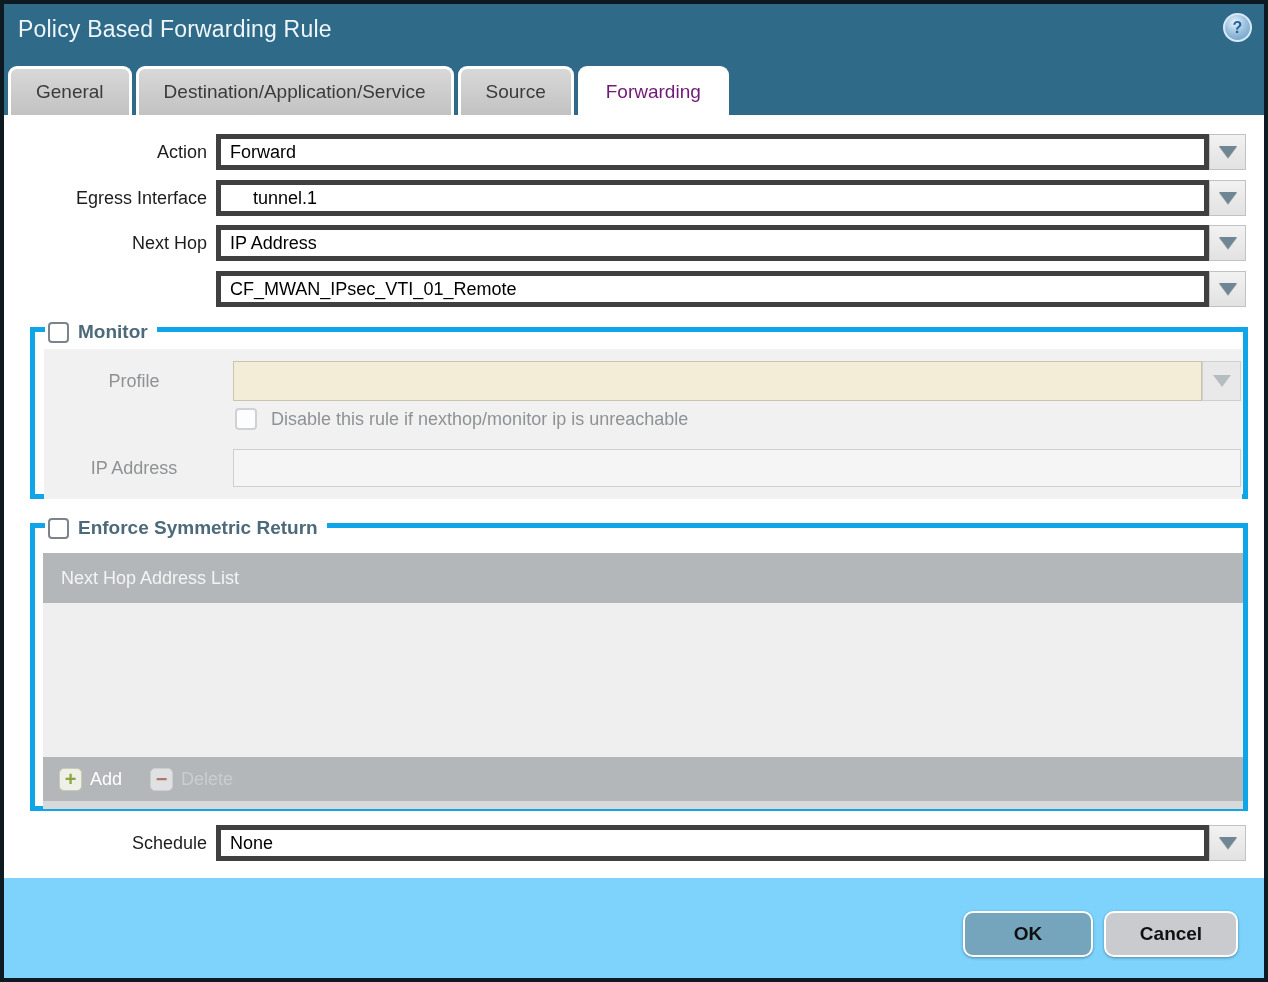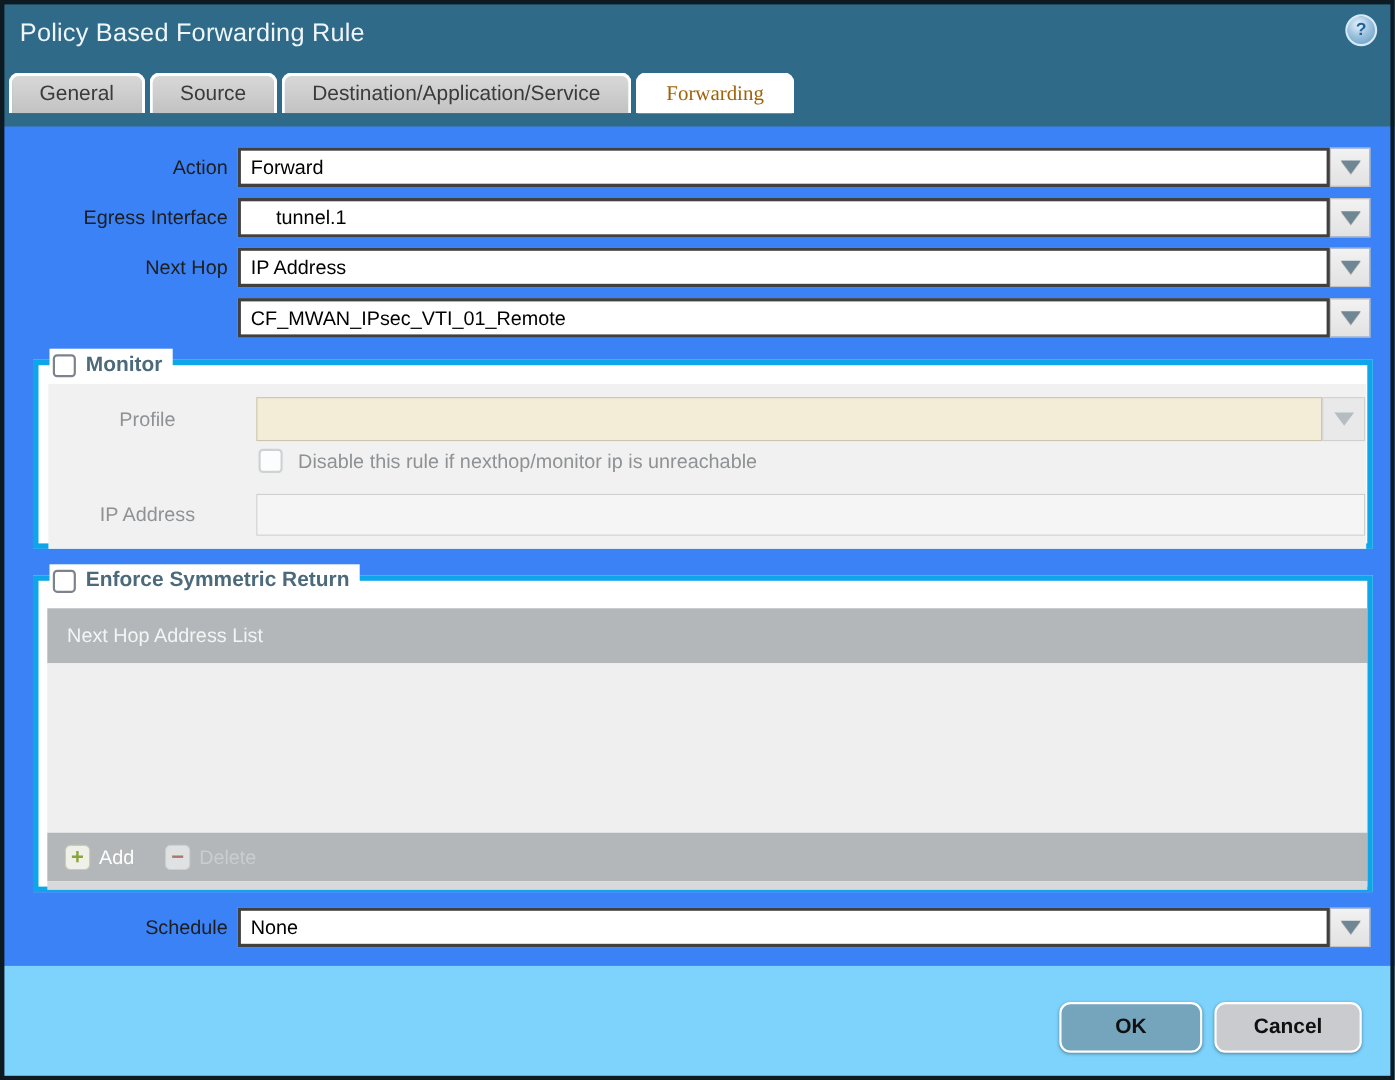--- a/index.html
+++ b/index.html
@@ -8,32 +8,32 @@
 
   
   .titlebar{position:absolute;top:0;left:0;width:100%;height:64px;text-align:right;}
   .title{position:absolute;left:18px;top:16px;font-size:23px;color:#eef6fa;letter-spacing:.2px;}
   .help{position:absolute;top:13px;right:16px;width:29px;height:29px;border-radius:50%;
     background:radial-gradient(circle at 40% 30%,#e8f4fc,#9dc2de 45%,#5e97c2);
     border:2px solid #d6e9f6;box-sizing:border-box;display:flex;align-items:center;justify-content:center;
     color:#1f639e;font-weight:bold;font-size:16px;cursor:pointer;}
 
   
-  .tabs{position:absolute;top:66px;left:8px;height:37px;display:flex;gap:4px;z-index:5;}
+  .tabs{position:absolute;top:66px;left:8px;height:49px;display:flex;gap:4px;z-index:5;}
   .tab{box-sizing:border-box;border:3px solid #fff;border-bottom:none;border-radius:9px 9px 0 0;
     background:linear-gradient(#d8d8d8,#c2c2c2);color:#3b3b3b;font-size:19px;padding:0 25px;
     display:flex;align-items:center;cursor:pointer;white-space:nowrap;}
-  .tab.active{background:#fff;color:#a16207;font-family:Liberation Serif, serif;}
+  .tab.active{background:#fff;color:#701a75;}
 
   
-  .content{position:absolute;top:115px;left:0;width:1268px;height:763px;background:#3b82f6;}
+  .content{position:absolute;top:115px;left:0;width:1268px;height:763px;background:#ffffff;}
 
   .flabel{position:absolute;left:0;width:207px;text-align:right;font-size:18px;color:#1d1d1d;}
   .tfield{position:absolute;left:216px;width:993px;height:36px;box-sizing:border-box;
-    border:3px solid #404040;font-family:"Liberation Sans",sans-serif;font-size:18px;padding:0 9px;color:#000;background:#fff;outline:none;}
+    border:5px solid #404040;font-family:"Liberation Sans",sans-serif;font-size:18px;padding:0 9px;color:#000;background:#fff;outline:none;}
   .arrowbtn{position:absolute;left:1209px;width:37px;height:36px;box-sizing:border-box;
     background:linear-gradient(#f2f2f2,#e2e2e2);border:1px solid #c2c2c2;
     display:flex;align-items:center;justify-content:center;cursor:pointer;}
   .tri{width:0;height:0;border-left:9px solid transparent;border-right:9px solid transparent;
     border-top:12px solid #6f8694;filter:drop-shadow(0 1px 0 rgba(0,0,0,.25));}
   .tri.dim{border-top-color:#b6bdc1;filter:none;}
 
   .t-action{top:19px;height:36px;line-height:36px;}  .f-action{top:19px;}  .a-action{top:19px;}
   .t-egress{top:65px;height:36px;line-height:36px;}  .f-egress{top:65px;padding-left:32px;}  .a-egress{top:65px;}
   .t-nexthop{top:110px;height:36px;line-height:36px;}.f-nexthop{top:110px;}.a-nexthop{top:110px;}
@@ -94,22 +94,22 @@
 
 <div class="dialog">
 
   <div class="titlebar">
     <div class="title">Policy Based Forwarding Rule</div>
     <div class="help">?</div>
   </div>
 
   <div class="tabs">
     <div class="tab">General</div>
+    <div class="tab">Destination/Application/Service</div>
     <div class="tab">Source</div>
-    <div class="tab">Destination/Application/Service</div>
     <div class="tab active">Forwarding</div>
   </div>
 
   <div class="content">
 
     <div class="flabel t-action">Action</div>
     <input class="tfield f-action" readonly="" value="Forward" style="">
     <div class="arrowbtn a-action">
       <div class="tri"></div>
     </div>

